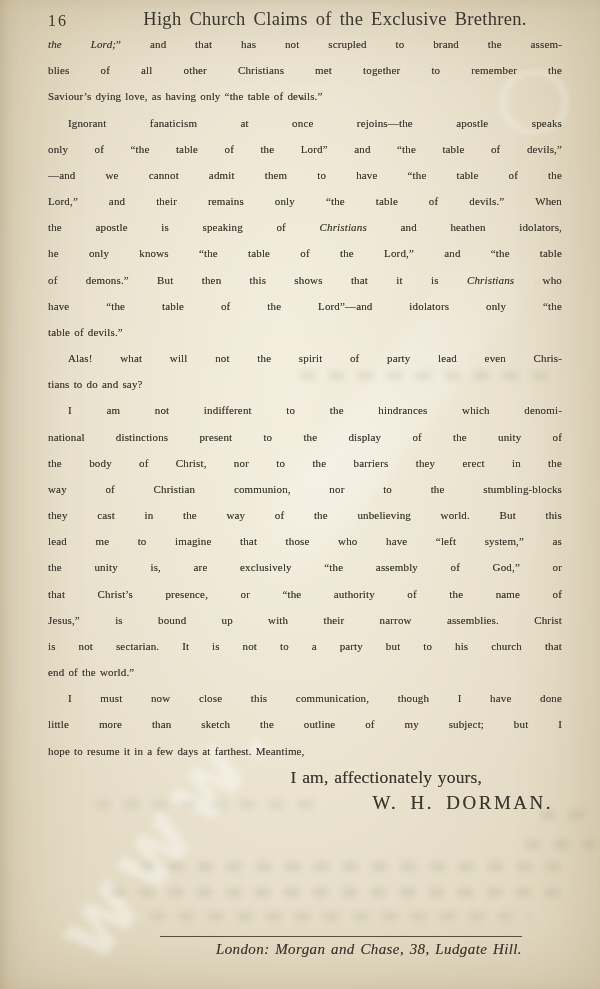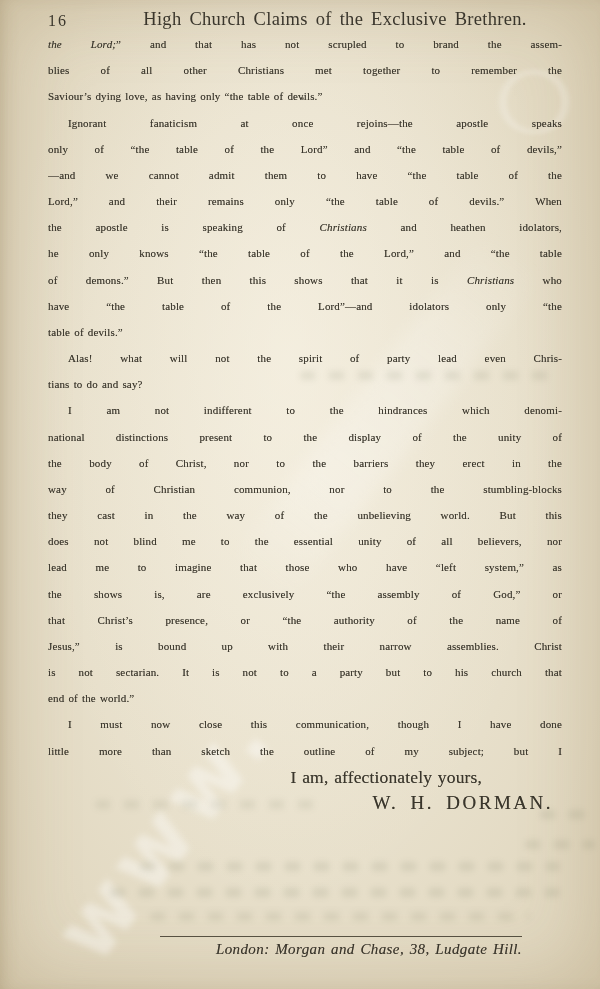--- a/index.html
+++ b/index.html
@@ -91,31 +91,31 @@
         <div class="para">
           <div class="line j indent"><span>Alas! what will not the spirit of party lead even Chris-</span></div>
           <div class="line"><span>tians to do and say?</span></div>
         </div>
         <div class="para">
           <div class="line j indent"><span>I am not indifferent to the hindrances which denomi-</span></div>
           <div class="line j"><span>national distinctions present to the display of the unity of</span></div>
           <div class="line j"><span>the body of Christ, nor to the barriers they erect in the</span></div>
           <div class="line j"><span>way of Christian communion, nor to the stumbling-blocks</span></div>
           <div class="line j"><span>they cast in the way of the unbelieving world. But this</span></div>
-          <div class="line j"><span>does not blind me to the essential unity of all believers, nor</span></div>
           <div class="line j"><span>lead me to imagine that those who have “left system,” as</span></div>
-          <div class="line j"><span>the shows is, are exclusively “the assembly of God,” or</span></div>
+          <div class="line j"><span>the unity is, are exclusively “the assembly of God,” or</span></div>
           <div class="line j"><span>that Christ’s presence, or “the authority of the name of</span></div>
           <div class="line j"><span>Jesus,” is bound up with their narrow assemblies. Christ</span></div>
           <div class="line j"><span>is not sectarian. It is not to a party but to his church that</span></div>
           <div class="line"><span>end of the world.”</span></div>
         </div>
         <div class="para">
           <div class="line j indent"><span>I must now close this communication, though I have done</span></div>
           <div class="line j"><span>little more than sketch the outline of my subject; but I</span></div>
+          <div class="line"><span>hope to resume it in a few days at farthest. Meantime,</span></div>
         </div>
       </div>
     <div class="line closing">I am, affectionately yours,</div>
     <div class="line sig-name">W. H. DORMAN.</div>
   </div>
 
   <div class="footer">
     <div class="imprint">London: Morgan and Chase, 38, Ludgate Hill.</div>
   </div>
 

